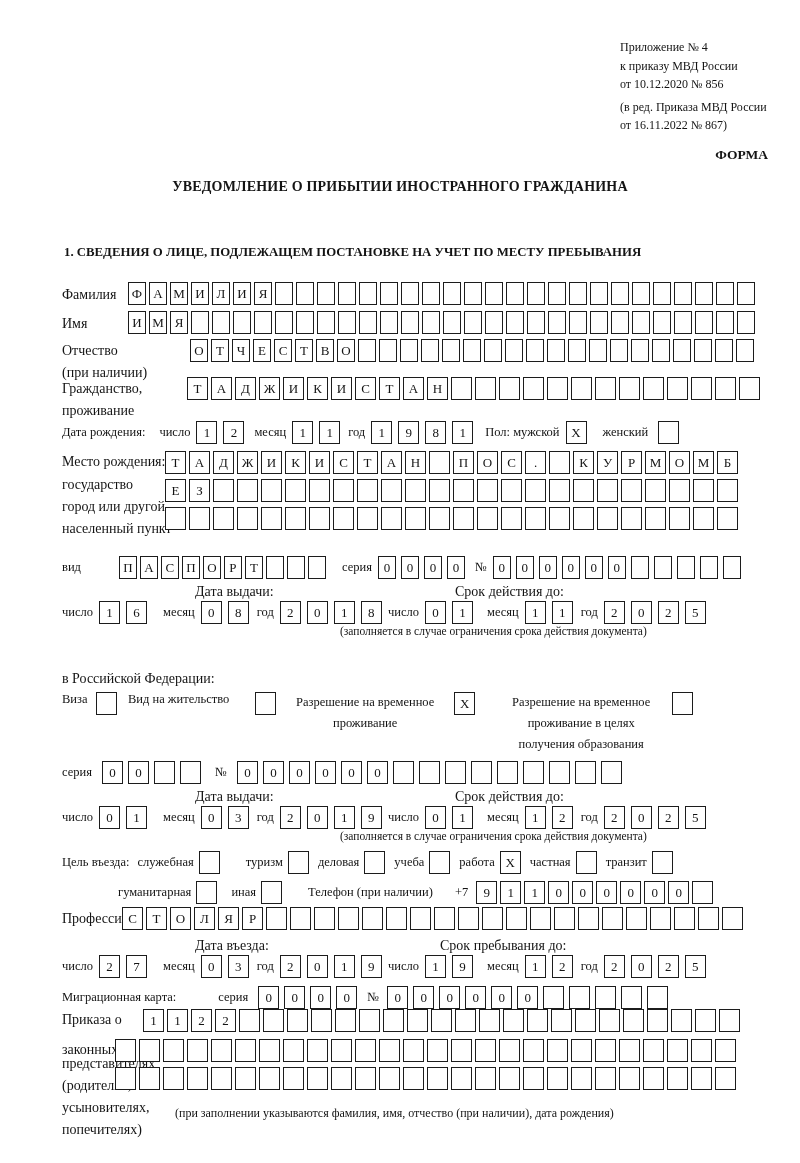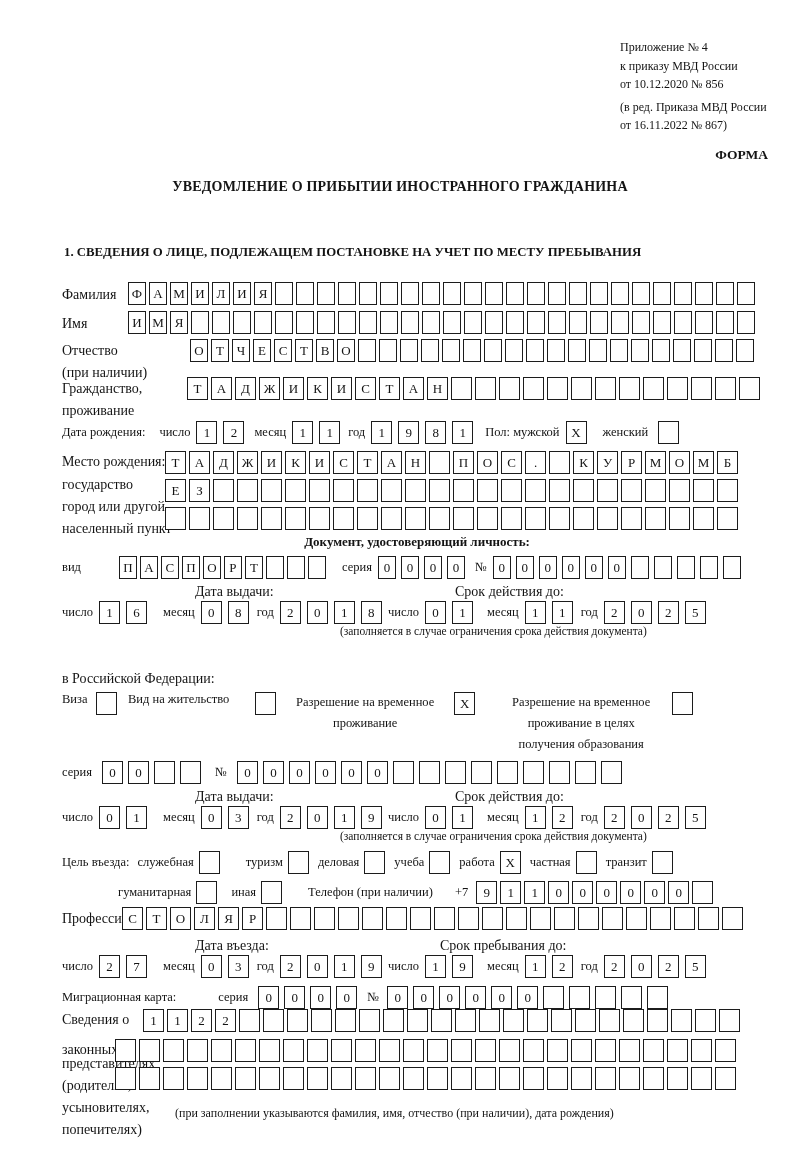--- a/index.html
+++ b/index.html
@@ -279,21 +279,20 @@
       <span class="cell"></span>
       <span class="cell"></span>
       <span class="cell"></span>
       <span class="cell"></span>
       <span class="cell"></span>
       <span class="cell"></span>
       <span class="cell"></span>
       <span class="cell"></span>
     </div>
 
-  <div class="abs b" style="left:62px;top:534px;width:710px;text-align:center;font-size:13px;">Документ, удостоверяющий личность:</div>
 
   <div class="abs drow" style="left:62px;top:556px;">
     <span style="margin-right:38px;">вид</span>
     <span class="cells" style="margin-right:16px;">
         <span class="cell filled">П</span>
         <span class="cell filled">А</span>
         <span class="cell filled">С</span>
         <span class="cell filled">П</span>
         <span class="cell filled">О</span>
         <span class="cell filled">Р</span>
@@ -638,21 +637,21 @@
         <span class="cell filled">0</span>
         <span class="cell filled">0</span>
         <span class="cell"></span>
         <span class="cell"></span>
         <span class="cell"></span>
         <span class="cell"></span>
         <span class="cell"></span>
       </span>
   </div>
 
-  <div class="abs lbl" style="left:62px;top:1012px;">Сведения о</div>
+  <div class="abs lbl" style="left:62px;top:1012px;">Приказа о</div>
   <div class="abs lbl" style="left:62px;top:1042px;">законных</div>
   <div class="abs lbl" style="left:62px;top:1056px;">представителях</div>
   <div class="abs lbl" style="left:62px;top:1078px;">(родителях,</div>
   <div class="abs lbl" style="left:62px;top:1100px;">усыновителях,</div>
   <div class="abs lbl" style="left:62px;top:1122px;">попечителях)</div>
 
   <div class="abs cells md" style="left:143px;top:1009px;">
       <span class="cell filled">1</span>
       <span class="cell filled">1</span>
       <span class="cell filled">2</span>

